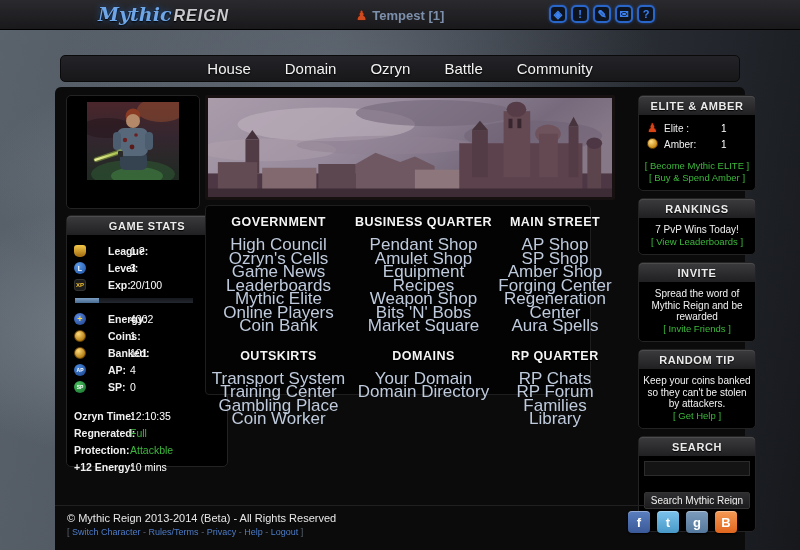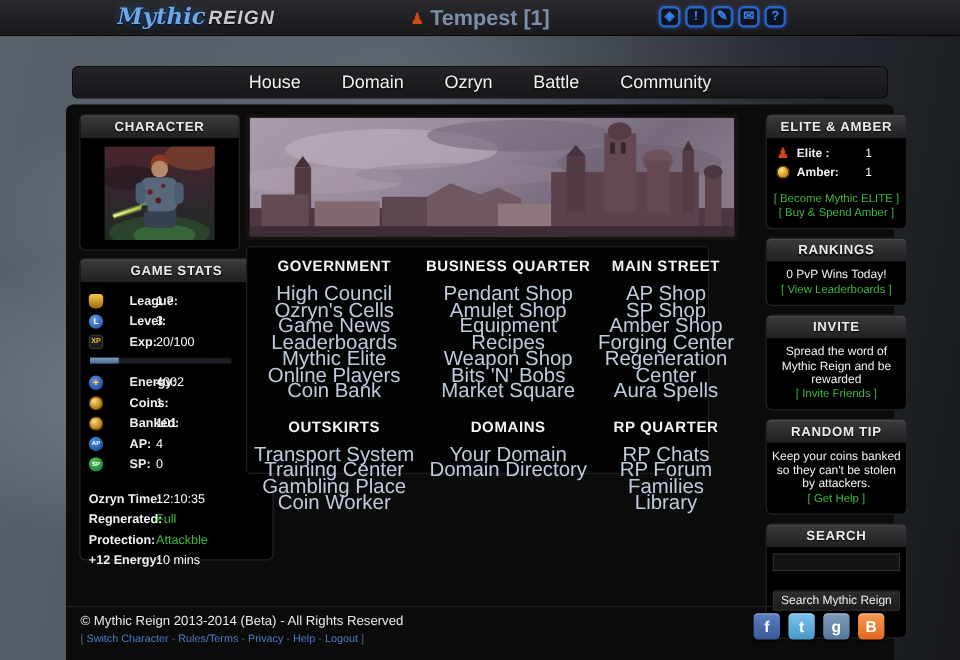--- a/index.html
+++ b/index.html
@@ -18,21 +18,21 @@
   .topbar { position:absolute; left:0; top:0; width:800px; height:30px;
     background:linear-gradient(#2a2a2e, #19191c); border-bottom:1px solid #000; }
   .logo { position:absolute; left:98px; top:3px; height:24px; white-space:nowrap; }
   .logo-mythic { font-family:"DejaVu Serif", serif; font-style:italic; font-weight:bold;
     font-size:19px; color:#6ea6e8; text-shadow:0 1px 2px #000, 0 0 6px #2a5a9a; }
   .logo-reign { font-style:italic; font-weight:bold; font-size:16px; letter-spacing:1px;
     color:#c9c9ce; text-shadow:0 1px 1px #000; margin-left:2px; }
   .player { position:absolute; left:50%; top:0; transform:translateX(-50%); height:30px;
     display:flex; align-items:center; gap:5px; }
   .player-ico { color:#d04a1f; font-size:13px; line-height:1; text-shadow:0 0 2px #5a1500; }
-  .player-name { color:#7d90ab; font-size:18px; font-weight:bold; }
+  .player-name { color:#7d90ab; font-size:13px; font-weight:bold; }
   .top-icons { position:absolute; right:145px; top:5px; display:flex; gap:4px; }
   .tbico { width:18px; height:18px; border:2px solid #2a65c8; border-radius:5px;
     background:#0d1420; color:#3b82f0; font-size:11px; font-weight:bold;
     display:flex; align-items:center; justify-content:center; line-height:1;
     box-shadow:0 0 3px rgba(40,110,230,.5); cursor:pointer; }
 
   
   .navbar { position:absolute; left:60px; top:55px; width:680px; height:27px;
     background:linear-gradient(#242428, #17171a); border:1px solid #0a0a0a; border-radius:5px;
     display:flex; align-items:center; justify-content:center; gap:34px; }
@@ -92,21 +92,21 @@
   
   .rightcol { position:absolute; left:583px; top:8px; width:118px; display:flex;
     flex-direction:column; gap:7px; }
   .rpanel { background:#000; border:1px solid #232323; border-radius:5px; }
   .rbody { padding:5px 4px 7px 4px; text-align:center; }
   .er-row { position:relative; height:16px; text-align:left; }
   .er-ico { position:absolute; left:4px; top:1px; width:12px; height:12px; }
   .elite-glyph { color:#d84315; font-size:12px; line-height:12px; text-shadow:0 0 2px #601800; }
   .amber-glyph { display:block; width:11px; height:11px; border-radius:50%;
     background:radial-gradient(circle at 35% 30%, #ffe08a, #c8860f 75%); border:1px solid #6a4408; }
-  .er-label { position:absolute; left:21px; top:2px; font-size:10px; font-weight:bold; color:#f0f0f0; }
+  .er-label { position:absolute; left:21px; top:2px; font-size:10px; font-weight:normal; color:#f0f0f0; }
   .er-value { position:absolute; left:78px; top:2px; font-size:10px; color:#fff; }
   .glink { display:block; font-size:9.5px; line-height:11.5px; color:#3cb83c; text-decoration:none; cursor:pointer; }
   .rtext { font-size:10px; line-height:11.5px; color:#f2f2f2; }
   .search-input { width:106px; height:15px; margin:4px auto 3px auto; display:block;
     background:#141414; border:1px solid #2c2c2c; color:#ddd; font-size:10px; padding:0 3px; }
   .search-btn { width:106px; height:17px; margin:16px auto; display:block;
     background:linear-gradient(#2e2e30, #1b1b1d); border:1px solid #333; border-radius:2px;
     color:#f0f0f0; font-size:10px; cursor:pointer; font-family:"Liberation Sans", sans-serif; }
 
   
@@ -160,21 +160,20 @@
     <span class="nav-item">House</span>
     <span class="nav-item">Domain</span>
     <span class="nav-item">Ozryn</span>
     <span class="nav-item">Battle</span>
     <span class="nav-item">Community</span>
   </div>
 
   <div class="main">
 
     <div class="panel char-panel">
-      <div class="phead">CHARACTER</div>
       <div class="char-body">
         <svg class="avatar" viewBox="0 0 92 78" preserveAspectRatio="none">
           <defs>
             <linearGradient id="avbg" x1="0" y1="0" x2="0" y2="1">
               <stop offset="0" stop-color="#4a262b"></stop>
                 <stop offset="0.45" stop-color="#34262f"></stop>
                 <stop offset="1" stop-color="#1f2a22"></stop>
             </linearGradient>
             <linearGradient id="blade" x1="0" y1="0" x2="1" y2="0">
               <stop offset="0" stop-color="#eef39a"></stop>
@@ -393,21 +392,21 @@
           </div>
           <div style="height:7px"></div>
           <a class="glink">[ Become Mythic ELITE ]</a>
           <a class="glink">[ Buy &amp; Spend Amber ]</a>
         </div>
       </div>
 
       <div class="rpanel">
         <div class="phead">RANKINGS</div>
         <div class="rbody">
-          <div class="rtext">0 PvP Wins Today!</div>
+          <div class="rtext">7 PvP Wins Today!</div>
           <a class="glink">[ View Leaderboards ]</a>
         </div>
       </div>
 
       <div class="rpanel">
         <div class="phead">INVITE</div>
         <div class="rbody">
           <div class="rtext">Spread the word of Mythic Reign and be rewarded</div>
           <a class="glink">[ Invite Friends ]</a>
         </div>

